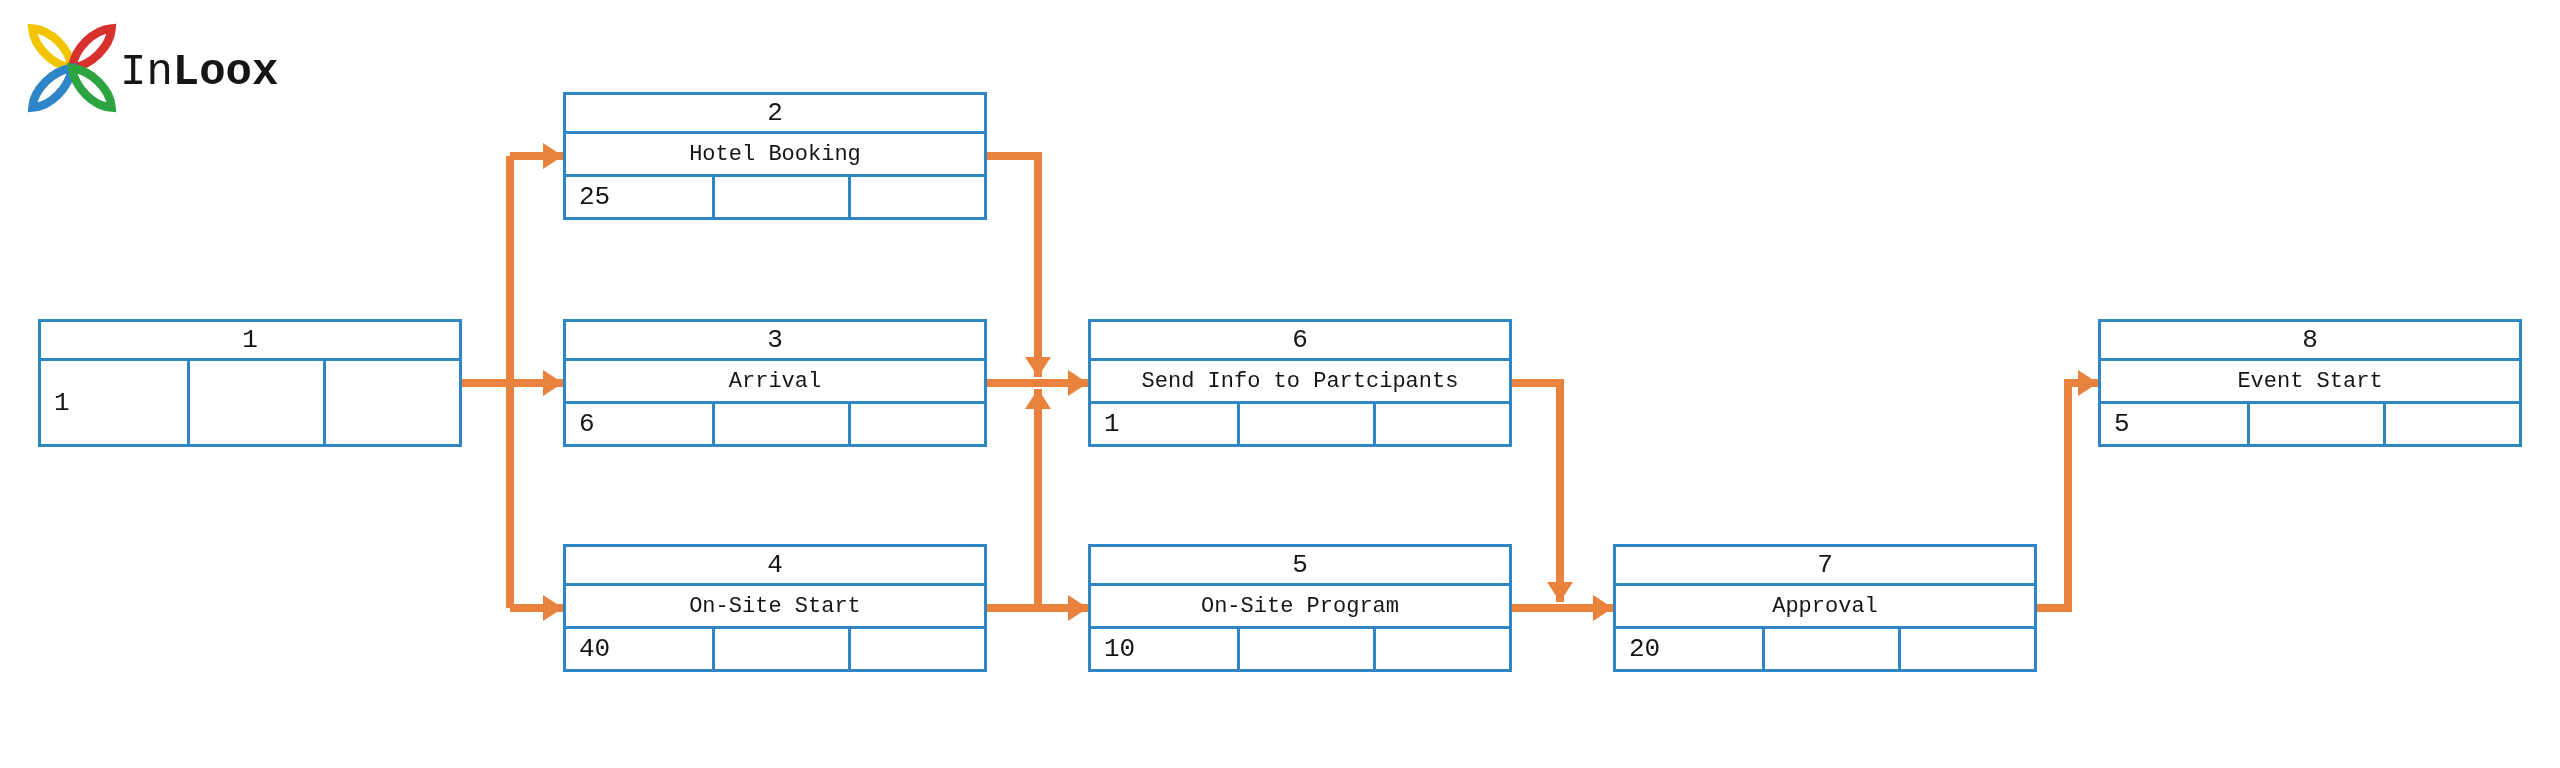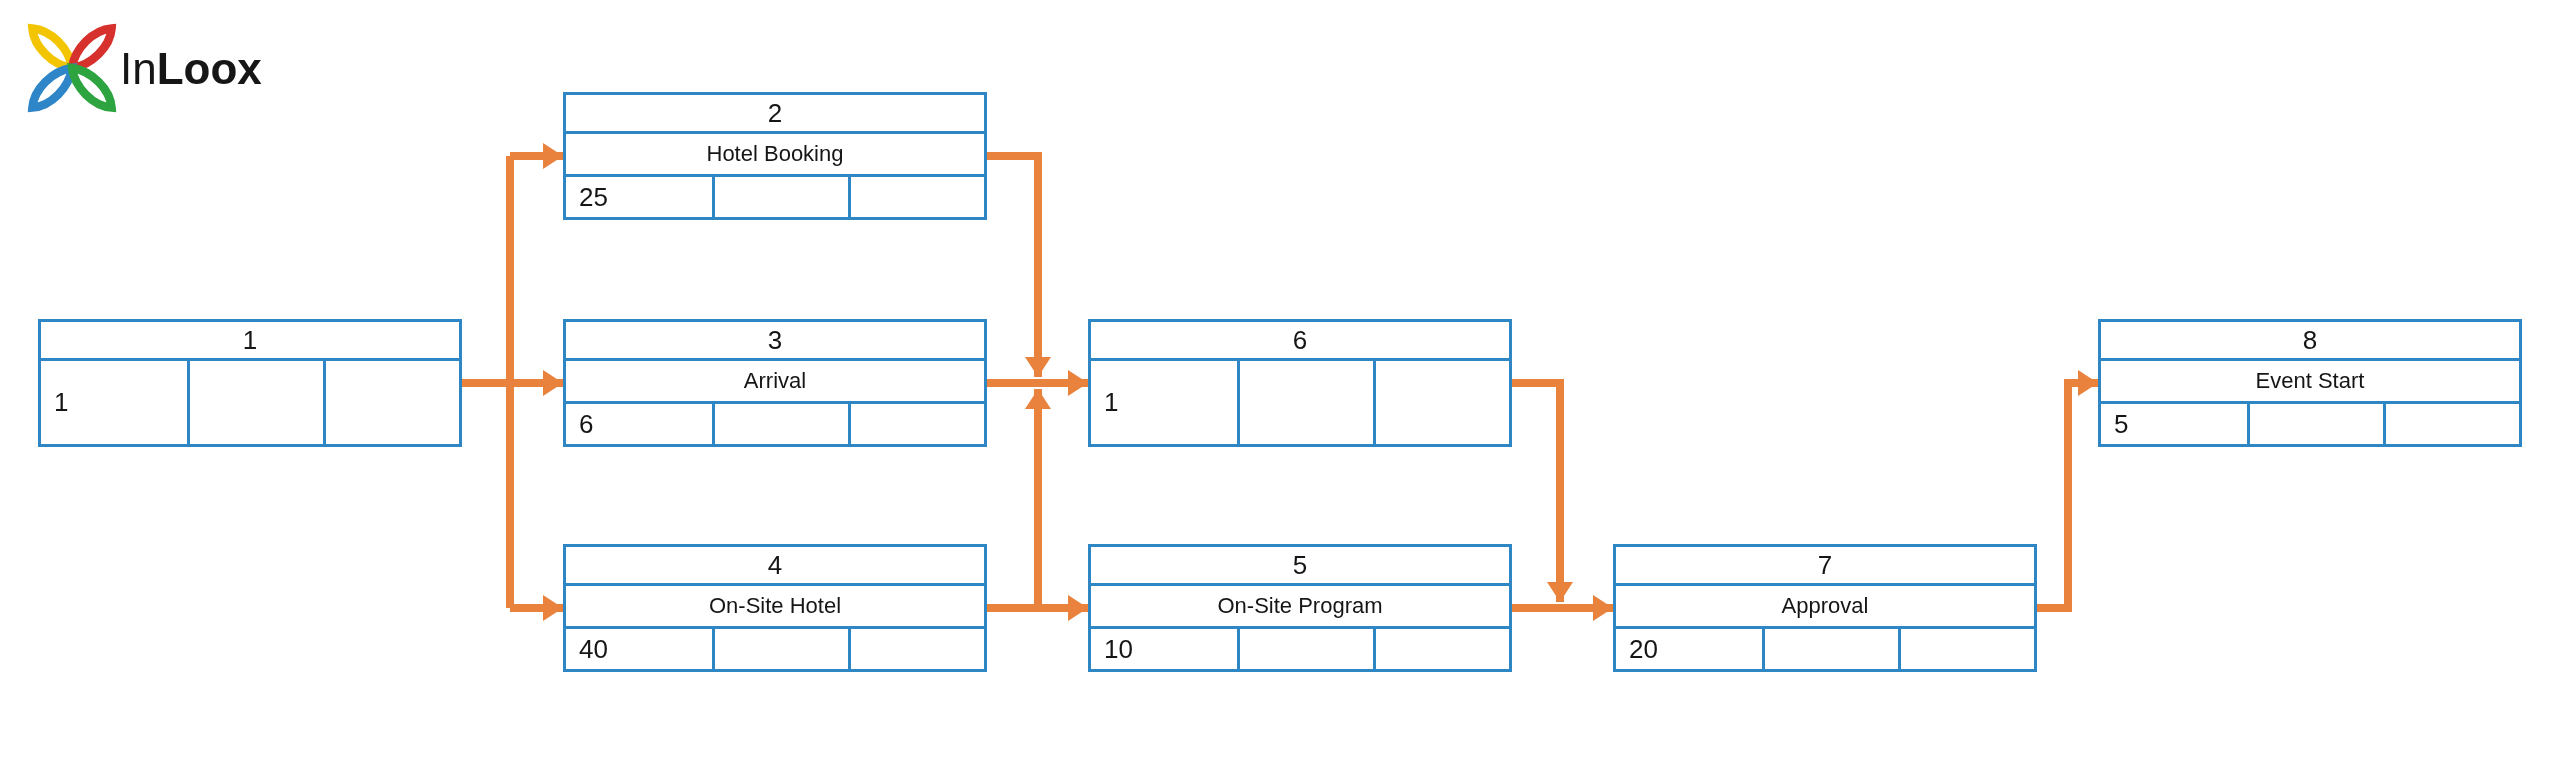--- a/index.html
+++ b/index.html
@@ -1,21 +1,21 @@
 <!DOCTYPE html>
 <html><head>
 <meta charset="utf-8">
 <style>
   html, body { margin: 0; padding: 0; background: #ffffff; }
   .canvas {
     position: relative;
     width: 2560px;
     height: 768px;
     background: #ffffff;
-    font-family: Liberation Sans, sans-serif;
+    font-family: Liberation Mono, monospace;
     color: #161616;
     overflow: hidden;
   }
 
   
   .logo {
     position: absolute;
     left: 8px;
     top: 4px;
   }
@@ -141,40 +141,41 @@
     <div class="row-name">Arrival</div>
     <div class="row-cells">
       <div class="cell cell-dur">6</div>
       <div class="cell"></div>
       <div class="cell"></div>
     </div>
   </div>
 
   <div class="node" style="left:563px;top:544px">
     <div class="row-num">4</div>
-    <div class="row-name">On-Site Hotel</div>
+    <div class="row-name">On-Site Start</div>
     <div class="row-cells">
       <div class="cell cell-dur">40</div>
       <div class="cell"></div>
       <div class="cell"></div>
     </div>
   </div>
 
   <div class="node" style="left:1088px;top:544px">
     <div class="row-num">5</div>
     <div class="row-name">On-Site Program</div>
     <div class="row-cells">
       <div class="cell cell-dur">10</div>
       <div class="cell"></div>
       <div class="cell"></div>
     </div>
   </div>
 
   <div class="node" style="left:1088px;top:319px">
     <div class="row-num">6</div>
+    <div class="row-name">Send Info to Partcipants</div>
     <div class="row-cells">
       <div class="cell cell-dur">1</div>
       <div class="cell"></div>
       <div class="cell"></div>
     </div>
   </div>
 
   <div class="node" style="left:1613px;top:544px">
     <div class="row-num">7</div>
     <div class="row-name">Approval</div>

